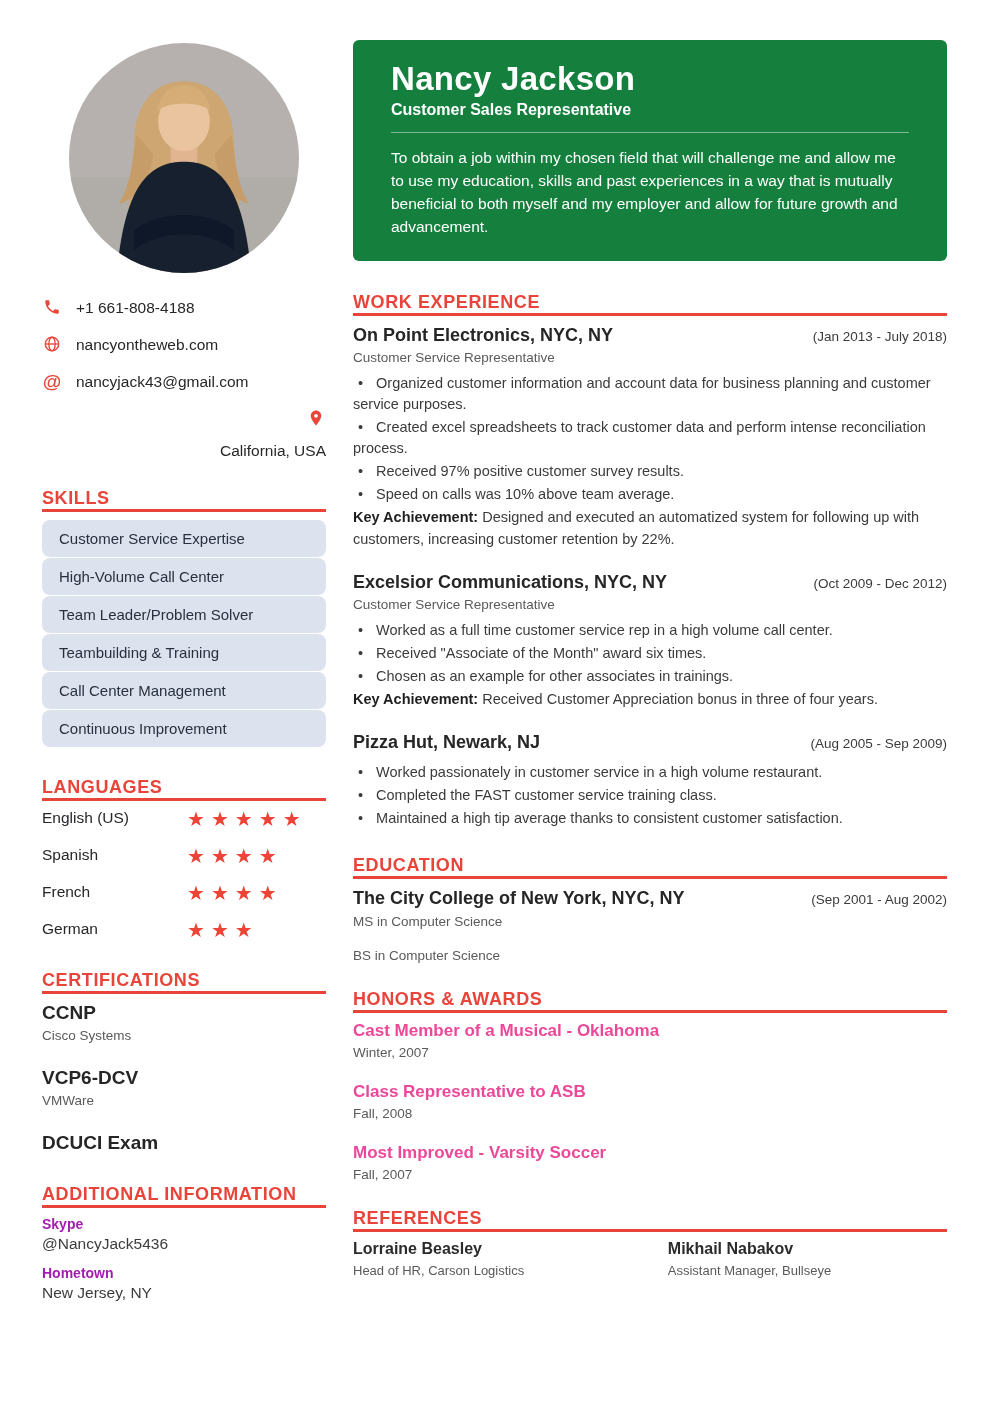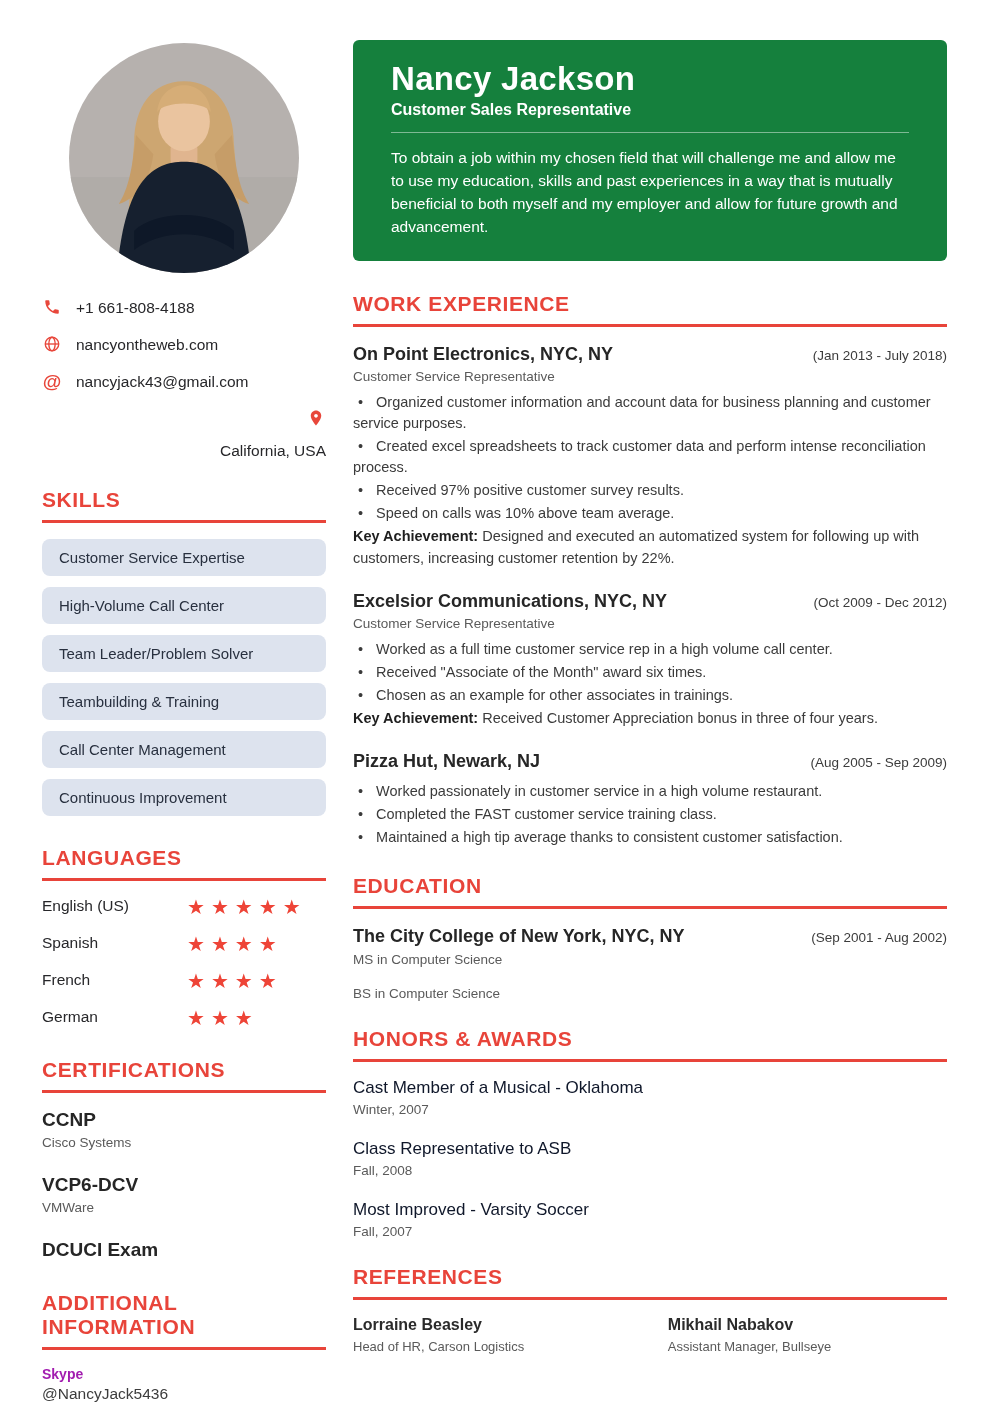--- a/index.html
+++ b/index.html
@@ -19,27 +19,27 @@
 
   .contact { margin-bottom: 28px; }
   .contact-item { display: flex; align-items: flex-end; gap: 14px; margin-bottom: 17px; }
   .contact-item:last-child { margin-bottom: 0; flex-direction: column; }
   .cicon { width: 20px; height: 20px; flex: 0 0 20px; display: flex; align-items: center; justify-content: center; }
   .cicon svg { width: 18px; height: 18px; }
   .at-glyph { font-size: 19px; font-weight: bold; color: #e8473b; line-height: 1; }
   .contact-text { font-size: 15.5px; color: #27272a; }
 
   .sec-h {
-    font-size: 21px; font-weight: bold; color: #e8443a;
-    letter-spacing: .6px; padding-bottom: 8px;
-    border-bottom: 3px solid #e8443a; margin-bottom: 16px;
+    font-size: 18px; font-weight: bold; color: #e8443a;
+    letter-spacing: .6px; 
+    border-bottom: 3px solid #e8443a; margin-bottom: 8px;
   }
   .lsec { margin-bottom: 30px; }
 
-  .pill { background: #dde3ee; border-radius: 8px; padding: 10px 17px; margin-bottom: 11px;
+  .pill { background: #dde3ee; border-radius: 8px; padding: 10px 17px; margin-bottom: 1px;
           font-size: 15px; color: #28303f; }
   .pill:last-child { margin-bottom: 0; }
 
   .lang-row { display: flex; align-items: flex-start; margin-bottom: 17px; }
   .lang-name { flex: 0 0 145px; font-size: 15.5px; color: #27272a; }
   .stars { color: #ee4437; font-size: 20px; letter-spacing: 6px; line-height: 1; white-space: nowrap; }
 
   .cert { margin-bottom: 24px; }
   .cert-name { font-size: 19px; font-weight: bold; color: #262626; }
   .cert-org { font-size: 13.5px; color: #5a5a5a; margin-top: 4px; }
@@ -67,21 +67,21 @@
   .job { margin-bottom: 21px; }
   .job:last-child { margin-bottom: 0; }
   .job ul { list-style: none; margin-top: 8px; }
   .job li { font-size: 14.5px; color: #3b3b3b; line-height: 1.45; margin-bottom: 2px; }
   .job li::before { content: "•"; padding: 0 13px 0 5px; }
   .ka { font-size: 14.5px; color: #3b3b3b; line-height: 1.45; margin-top: 1px; }
   .ka strong { color: #1f1f1f; }
 
   .edu { margin-bottom: 19px; }
   .honor { margin-bottom: 22px; }
-  .honor-title { font-size: 17px; font-weight: normal; color: #0f172a; }
+  .honor-title { font-size: 17px; font-weight: bold; color: #ec4899; }
   .honor-date { font-size: 13.5px; color: #5a5a5a; margin-top: 4px; }
 
   .refs-grid { display: grid; grid-template-columns: 53% 47%; }
   .ref-name { font-size: 16px; font-weight: bold; color: #2b2b2b; }
   .ref-role { font-size: 13px; color: #5a5a5a; margin-top: 5px; }
 </style>
 </head>
 <body>
 
 <div class="page">

